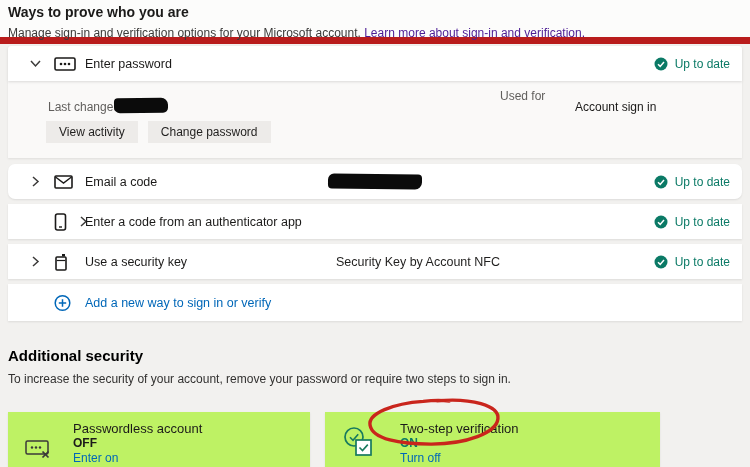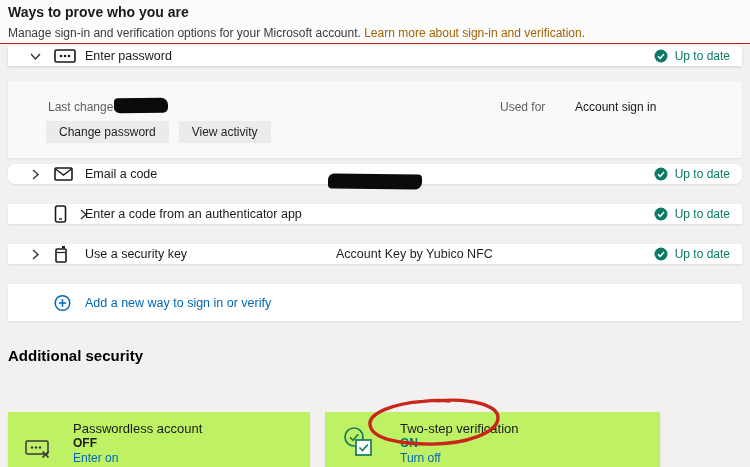--- a/index.html
+++ b/index.html
@@ -1,42 +1,42 @@
 <!DOCTYPE html>
 <html><head>
 <meta charset="utf-8">
 <style>
   * { margin:0; padding:0; box-sizing:border-box; }
   html,body { width:750px; height:467px; }
   body { font-family:"Liberation Sans", sans-serif; background:#f2f1ef; }
   #screen { position:relative; width:750px; height:467px; overflow:hidden; background:#f2f1ef; }
 
   
-  .top-section { position:absolute; left:0; top:0; width:750px; height:44px; background:#fcfcfb; border-bottom:1px solid #b91c1c; }
+  .top-section { position:absolute; left:0; top:0; width:750px; height:44px; background:#fcfcfb; border-bottom:7px solid #b91c1c; }
   .page-title { position:absolute; left:8px; top:4px; font-size:14px; font-weight:bold; color:#1b1a19; }
   .page-subtitle { position:absolute; left:8px; top:26px; font-size:12px; color:#3b3a39; }
-  .page-subtitle a { color:#a16207; text-decoration:none; cursor:pointer; }
-
-  
-  .row { position:absolute; left:8px; width:734px; height:20px; background:#ffffff; display:flex; align-items:center; box-shadow:0 1px 2px rgba(0,0,0,0.09); }
+  .page-subtitle a { color:#4c1d95; text-decoration:none; cursor:pointer; }
+
+  
+  .row { position:absolute; left:8px; width:734px; height:35px; background:#ffffff; display:flex; align-items:center; box-shadow:0 1px 2px rgba(0,0,0,0.09); }
   .row.card-top { top:46px; border-radius:3px 3px 0 0; box-shadow:0 1px 3px rgba(0,0,0,0.13); z-index:3; }
   .chev { margin-left:20px; width:14px; display:flex; align-items:center; justify-content:center; cursor:pointer; }
   .row-icon { position:absolute; left:46px; top:50%; transform:translateY(-50%); display:flex; }
   .row-label { position:absolute; left:77px; font-size:12.5px; color:#1b1a19; }
   .row-label.blue { color:#0067b8; cursor:pointer; }
   .row-detail { position:absolute; left:330px; font-size:12.5px; color:#201f1e; }
   .status { position:absolute; right:12px; display:flex; align-items:center; gap:7px; }
   .status-text { font-size:12px; font-weight:normal; color:#0b7a66; }
 
   
   .expanded-panel { position:absolute; left:8px; top:81px; width:734px; height:77px; background:#faf9f8; box-shadow:0 1px 2px rgba(0,0,0,0.08); z-index:2; }
   .lbl-gray { font-size:12px; color:#605e5c; }
   .lbl-dark { font-size:12px; color:#1b1a19; }
   .last-changed { position:absolute; left:40px; top:19px; }
-  .used-for { position:absolute; left:492px; top:19px; }
+  .used-for { position:absolute; left:492px; top:8px; }
   .used-for-value { position:absolute; left:567px; top:19px; }
   .btn-row { position:absolute; left:38px; top:40px; display:flex; gap:10px; }
   .btn { background:#edebe9; border:none; font-family:"Liberation Sans",sans-serif; font-size:12px; color:#201f1e; padding:4px 13px; cursor:pointer; }
 
   
   .redact { position:absolute; background:#0b0b0b; }
   .redact-a { border-radius:4px 7px 5px 6px; transform:rotate(-0.8deg); }
   .redact-b { border-radius:6px 4px 7px 4px; transform:rotate(0.6deg); }
 
   
@@ -90,22 +90,22 @@
       <span class="status-text">Up to date</span>
     </span>
   </div>
 
   <div class="expanded-panel">
     <span class="lbl-gray last-changed">Last changed</span>
     <div class="redact redact-a" style="left:106px; top:17px; width:54px; height:15px;"></div>
     <span class="lbl-gray used-for">Used for</span>
     <span class="lbl-dark used-for-value">Account sign in</span>
     <div class="btn-row">
+      <button class="btn">View activity</button>
       <button class="btn">Change password</button>
-      <button class="btn">View activity</button>
     </div>
   </div>
 
   <div class="row" style="top:164px;border-radius:7px;">
     <span class="chev">
       <svg width="13" height="13" viewBox="0 0 13 13">
           <polyline points="4,2 9,6.5 4,11" fill="none" stroke="#3b3a39" stroke-width="1.5"></polyline>
         </svg>
     </span>
     <span class="row-icon">
@@ -154,21 +154,21 @@
         </svg>
     </span>
     <span class="row-icon">
       <svg width="14" height="18" viewBox="0 0 14 18">
           <rect x="2" y="4" width="10" height="13" rx="1" fill="none" stroke="#1b1a19" stroke-width="1.6"></rect>
           <line x1="2.8" y1="7.5" x2="11.2" y2="7.5" stroke="#1b1a19" stroke-width="1.2"></line>
           <rect x="8" y="1" width="3" height="2.4" fill="#1b1a19"></rect>
         </svg>
     </span>
     <span class="row-label">Use a security key</span>
-    <span class="row-detail" style="left:328px;">Account Key by Yubico NFC</span>
+    <span class="row-detail" style="left:328px;">Security Key by Account NFC</span>
     <span class="status">
       <svg width="14" height="14" viewBox="0 0 14 14">
           <circle cx="7" cy="7" r="6.5" fill="#0b7a66"></circle>
           <polyline points="4,7.2 6.2,9.4 10,5" fill="none" stroke="#ffffff" stroke-width="1.5"></polyline>
         </svg>
       <span class="status-text">Up to date</span>
     </span>
   </div>
 
   <div class="row" style="top:284px; height:37px;padding-left:28px;">
@@ -176,20 +176,21 @@
       <svg width="17" height="17" viewBox="0 0 17 17">
           <circle cx="8.5" cy="8.5" r="7.3" fill="none" stroke="#0067b8" stroke-width="1.5"></circle>
           <line x1="8.5" y1="4.8" x2="8.5" y2="12.2" stroke="#0067b8" stroke-width="1.5"></line>
           <line x1="4.8" y1="8.5" x2="12.2" y2="8.5" stroke="#0067b8" stroke-width="1.5"></line>
         </svg>
     </span>
     <span class="row-label blue">Add a new way to sign in or verify</span>
   </div>
 
   <div class="add-sec-title">Additional security</div>
+  <div class="add-sec-desc">To increase the security of your account, remove your password or require two steps to sign in.</div>
 
   <div class="sec-card left">
     <span class="card-icon" style="left:17px; top:26px;">
       <svg width="26" height="21" viewBox="0 0 26 21">
           <rect x="1" y="3" width="22" height="13" rx="1.5" fill="none" stroke="#3b3a39" stroke-width="1.5"></rect>
           <circle cx="7" cy="9.5" r="1.2" fill="#3b3a39"></circle>
           <circle cx="11" cy="9.5" r="1.2" fill="#3b3a39"></circle>
           <circle cx="15" cy="9.5" r="1.2" fill="#3b3a39"></circle>
           <line x1="17.5" y1="13.5" x2="23.5" y2="19.5" stroke="#3b3a39" stroke-width="1.7"></line>
           <line x1="23.5" y1="13.5" x2="17.5" y2="19.5" stroke="#3b3a39" stroke-width="1.7"></line>

